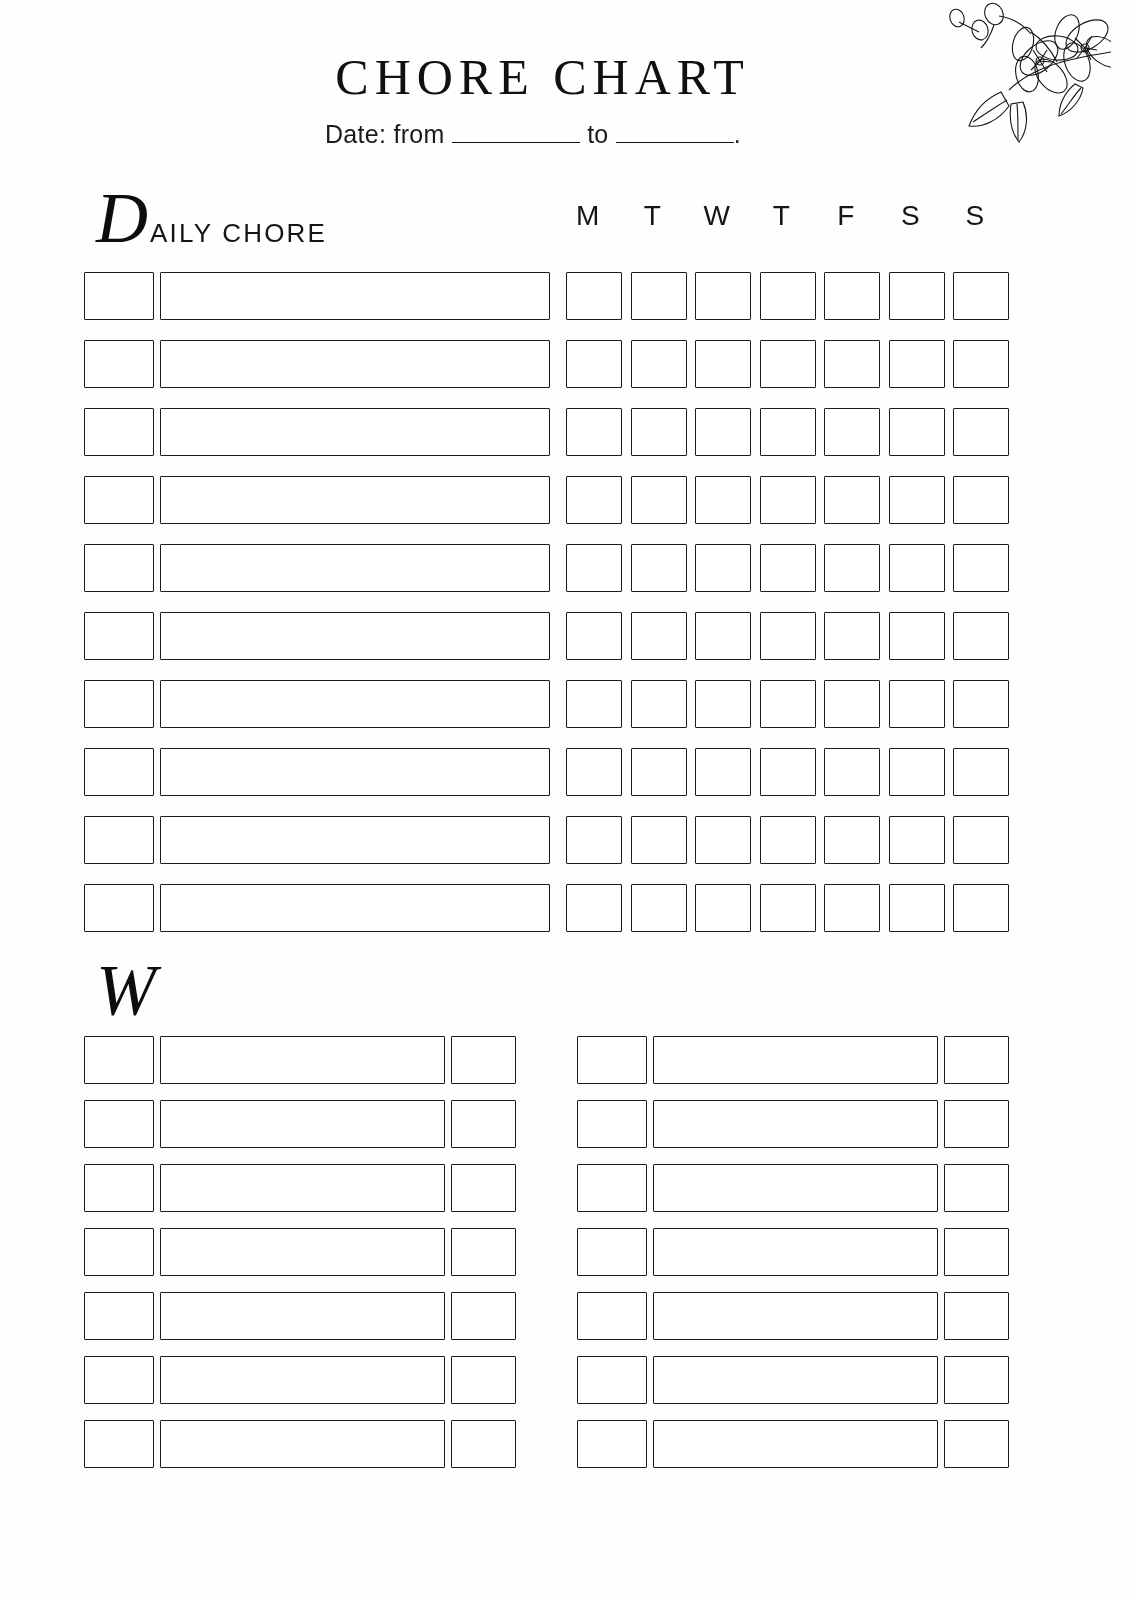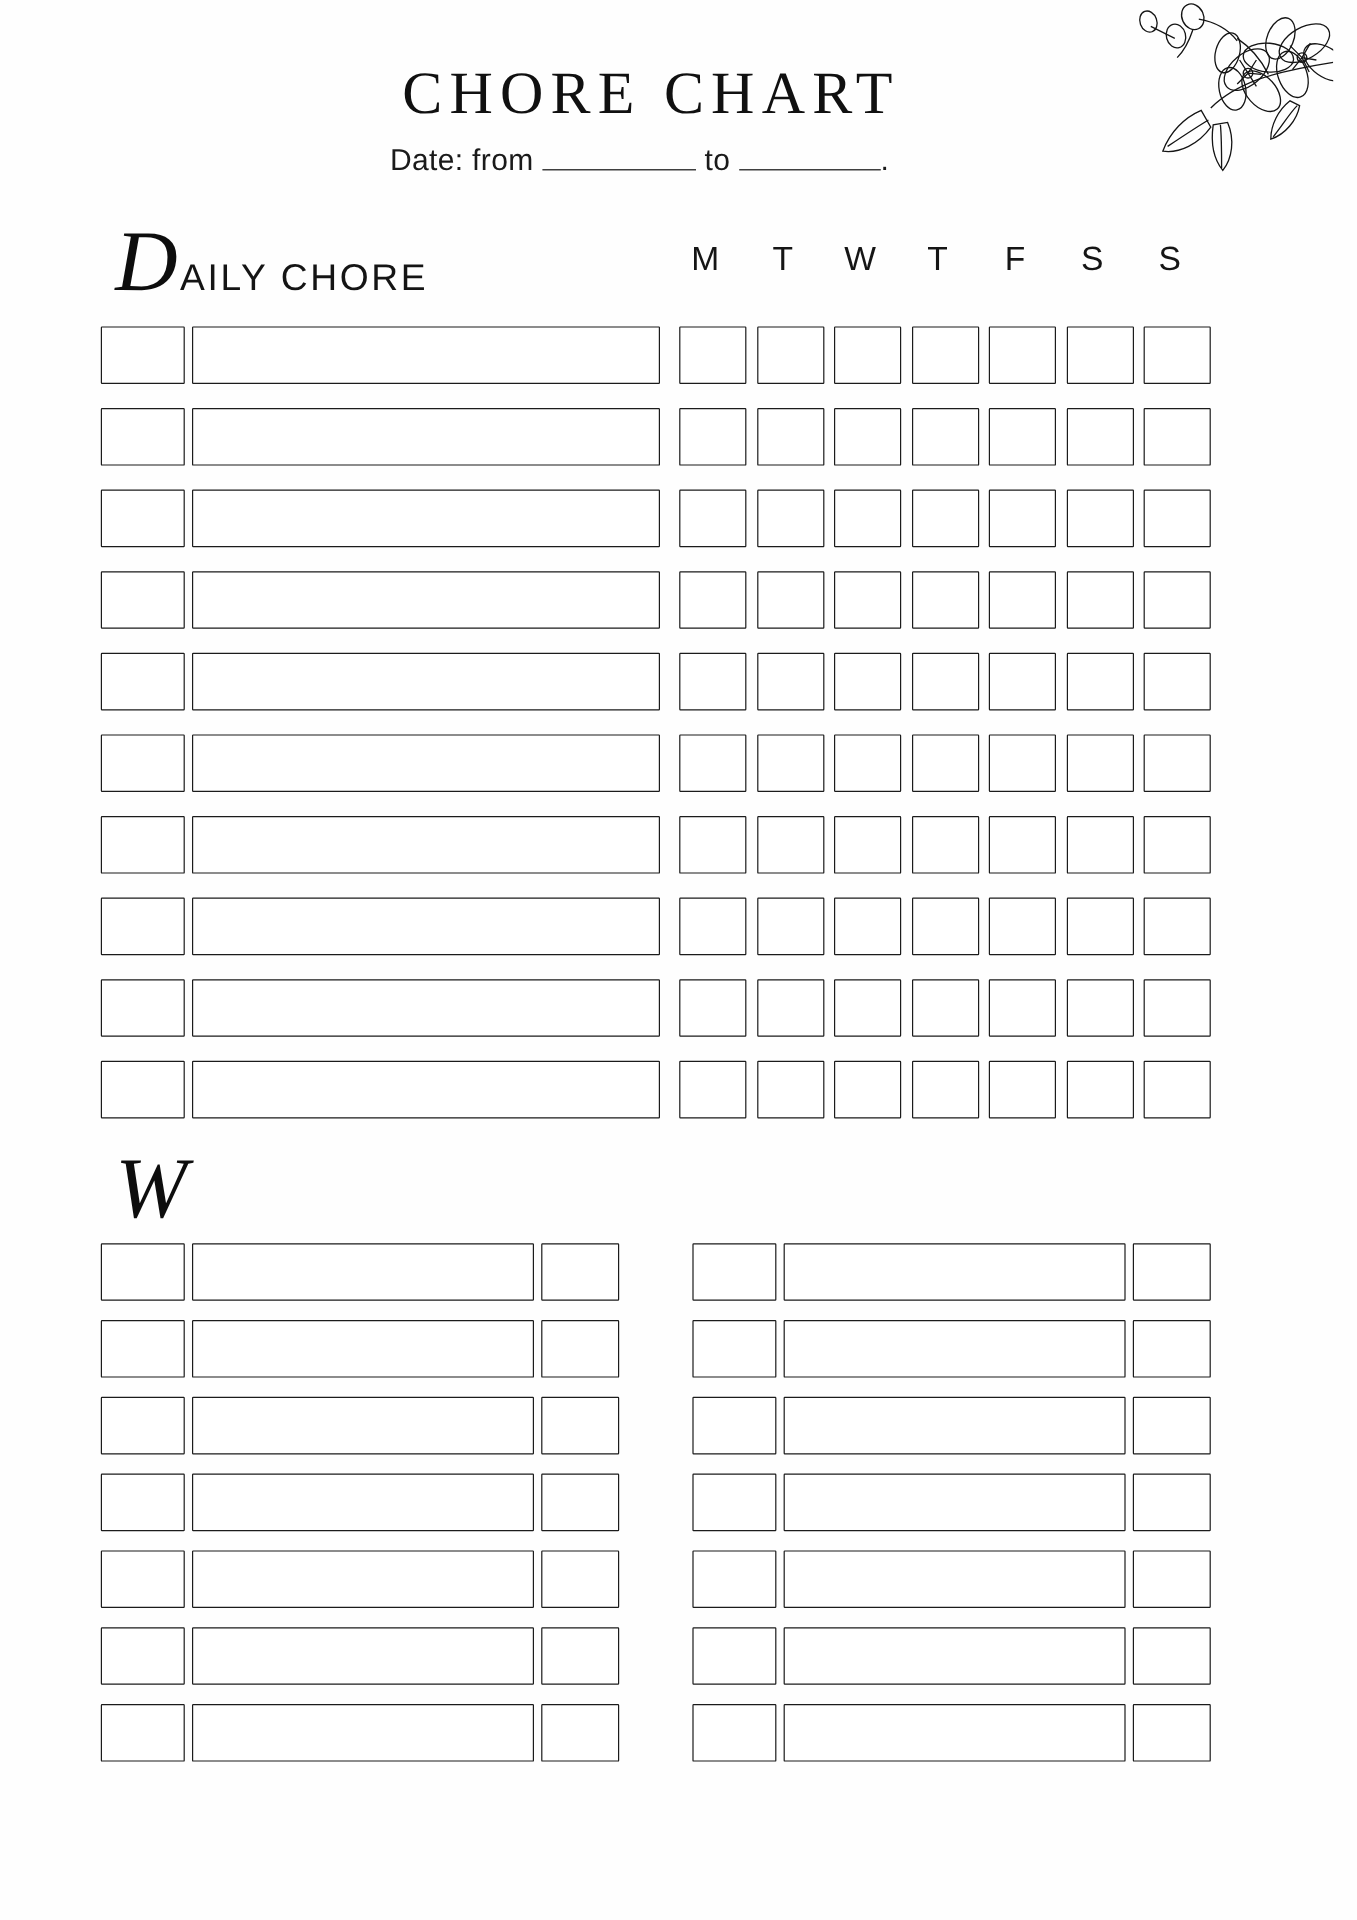--- a/index.html
+++ b/index.html
@@ -73,21 +73,21 @@
   .drop-cap {
     font-family: "Liberation Serif", serif;
     font-style: italic;
     font-size: 72px;
     line-height: 0.8;
     color: #0d0d0d;
     margin-right: 2px;
   }
   .heading-rest {
     font-family: "Liberation Sans", sans-serif;
-    font-size: 31px;
+    font-size: 26px;
     letter-spacing: 2.2px;
     color: #141414;
   }
 
   #daily-heading { left: 96px; top: 190px; }
   #weekly-heading { left: 96px; top: 962px; }
 
   
   .weekdays {
     position: absolute;

